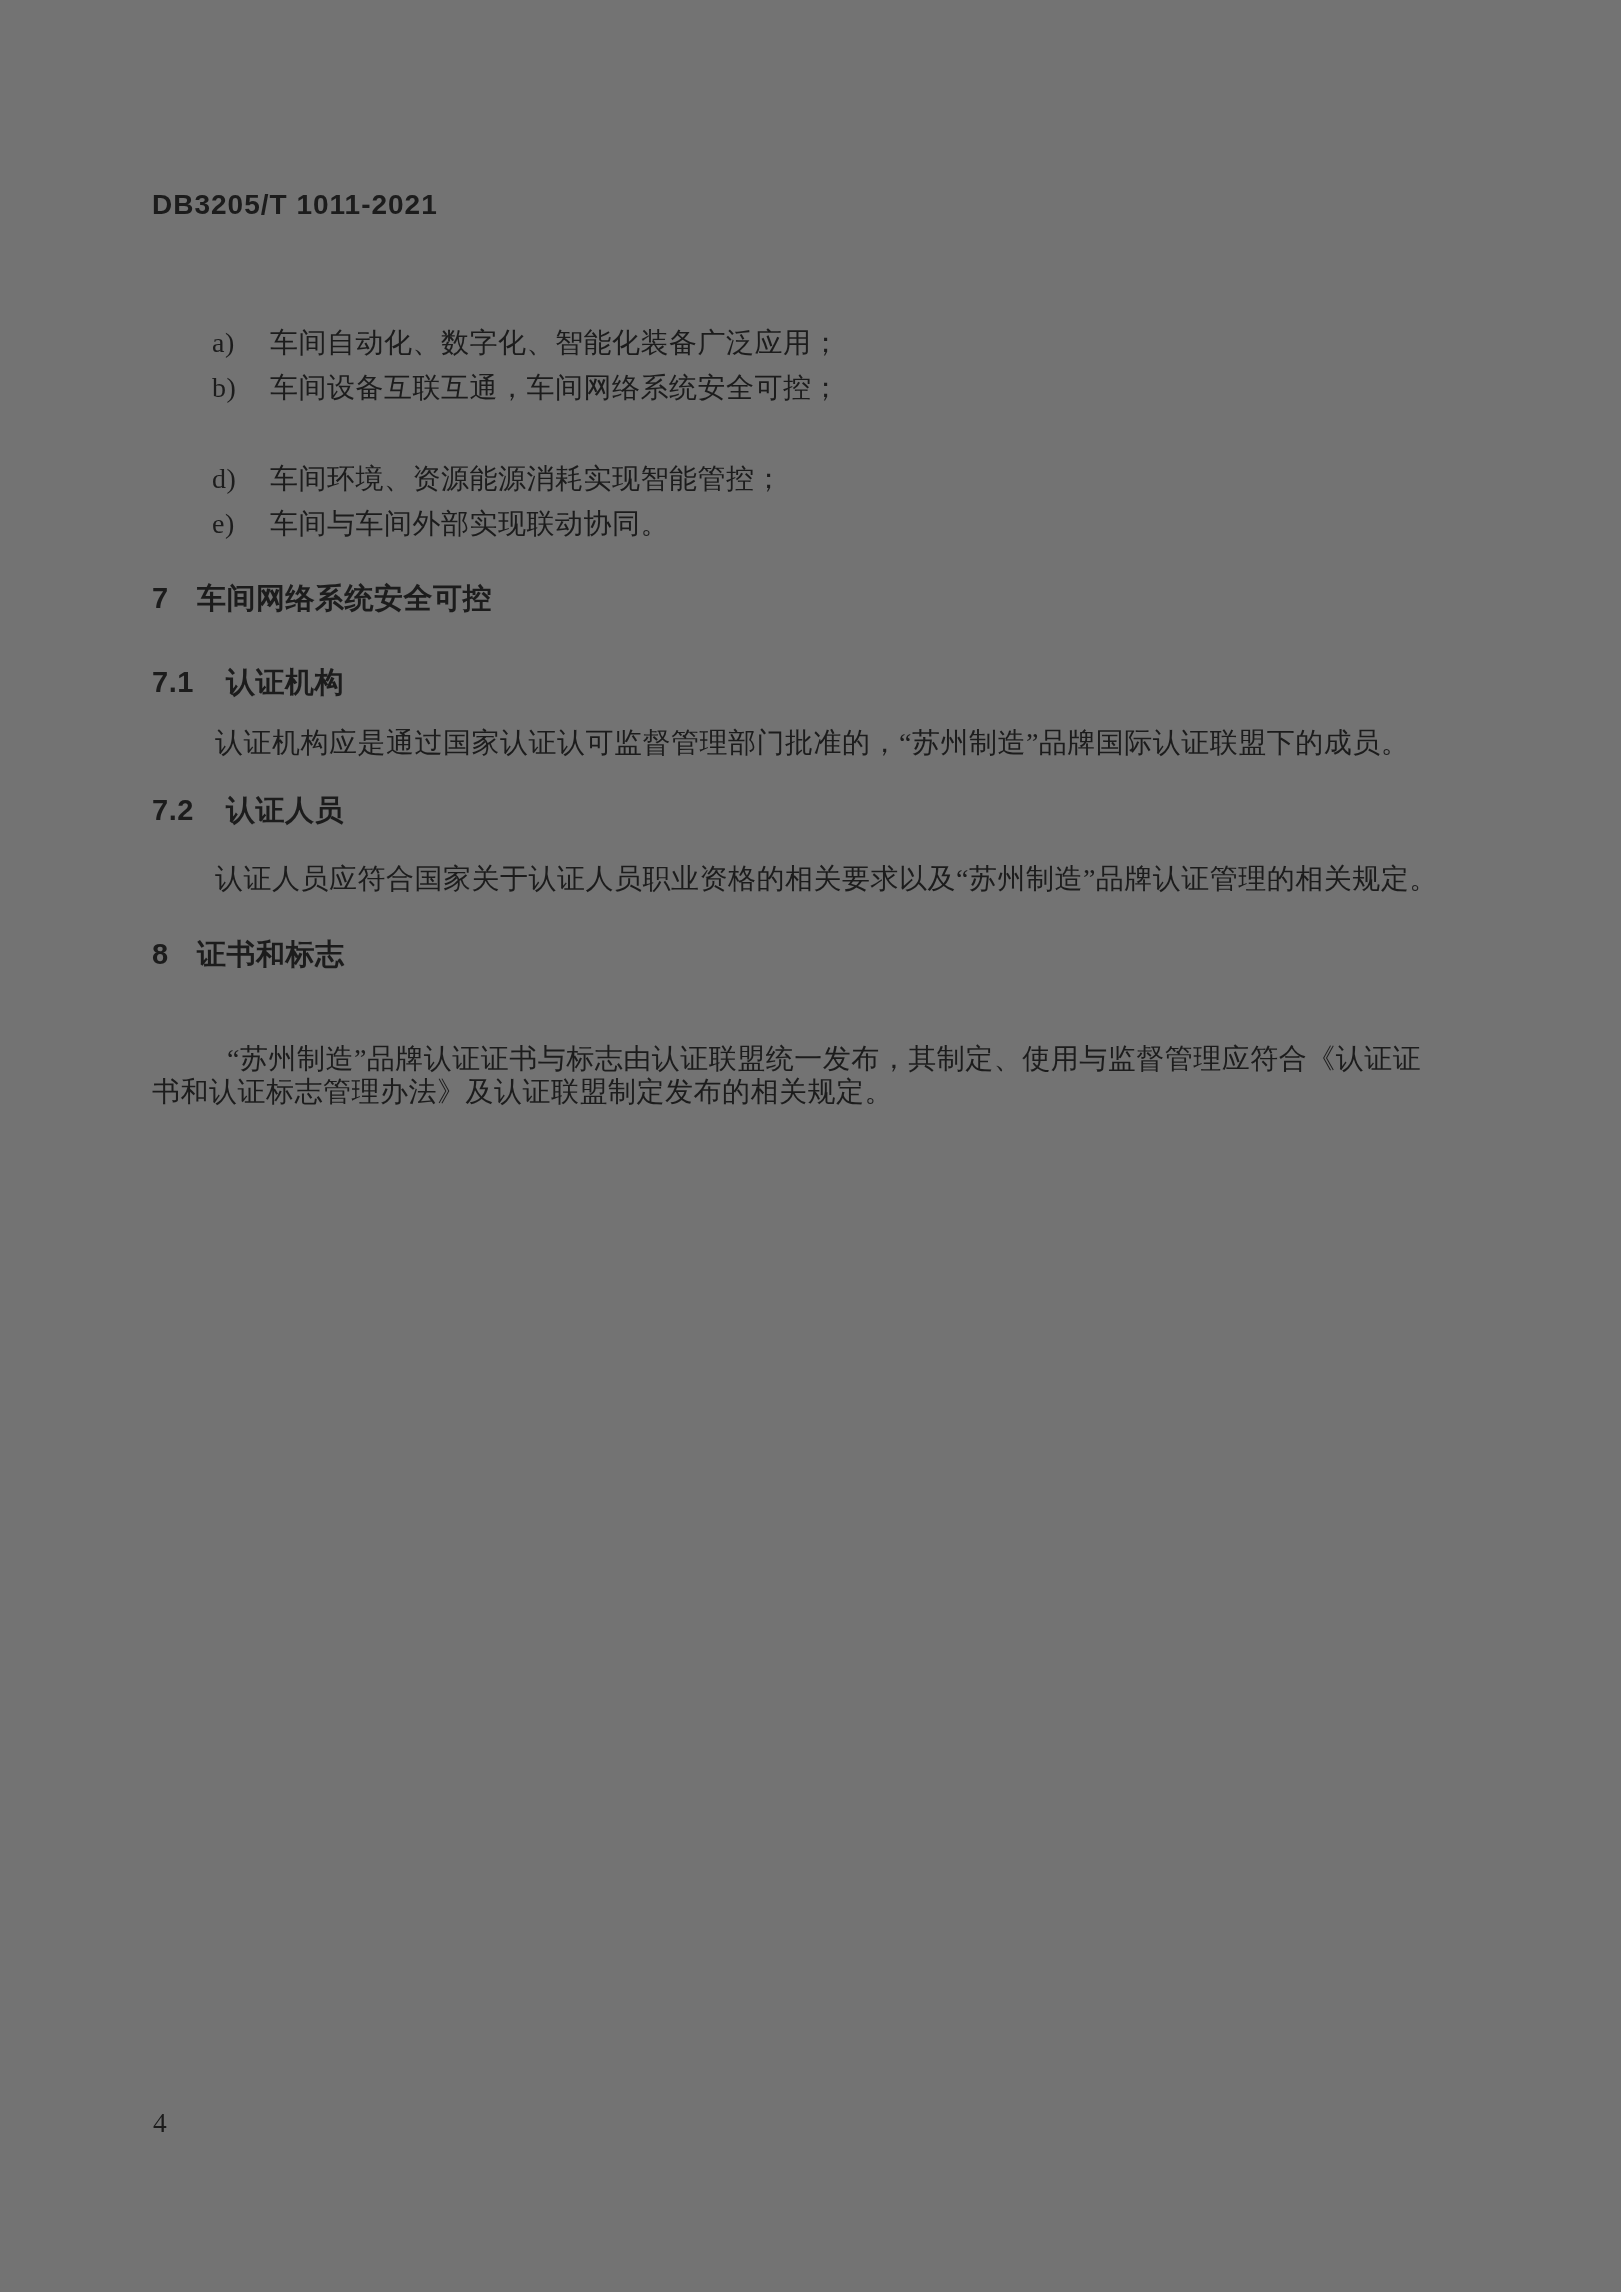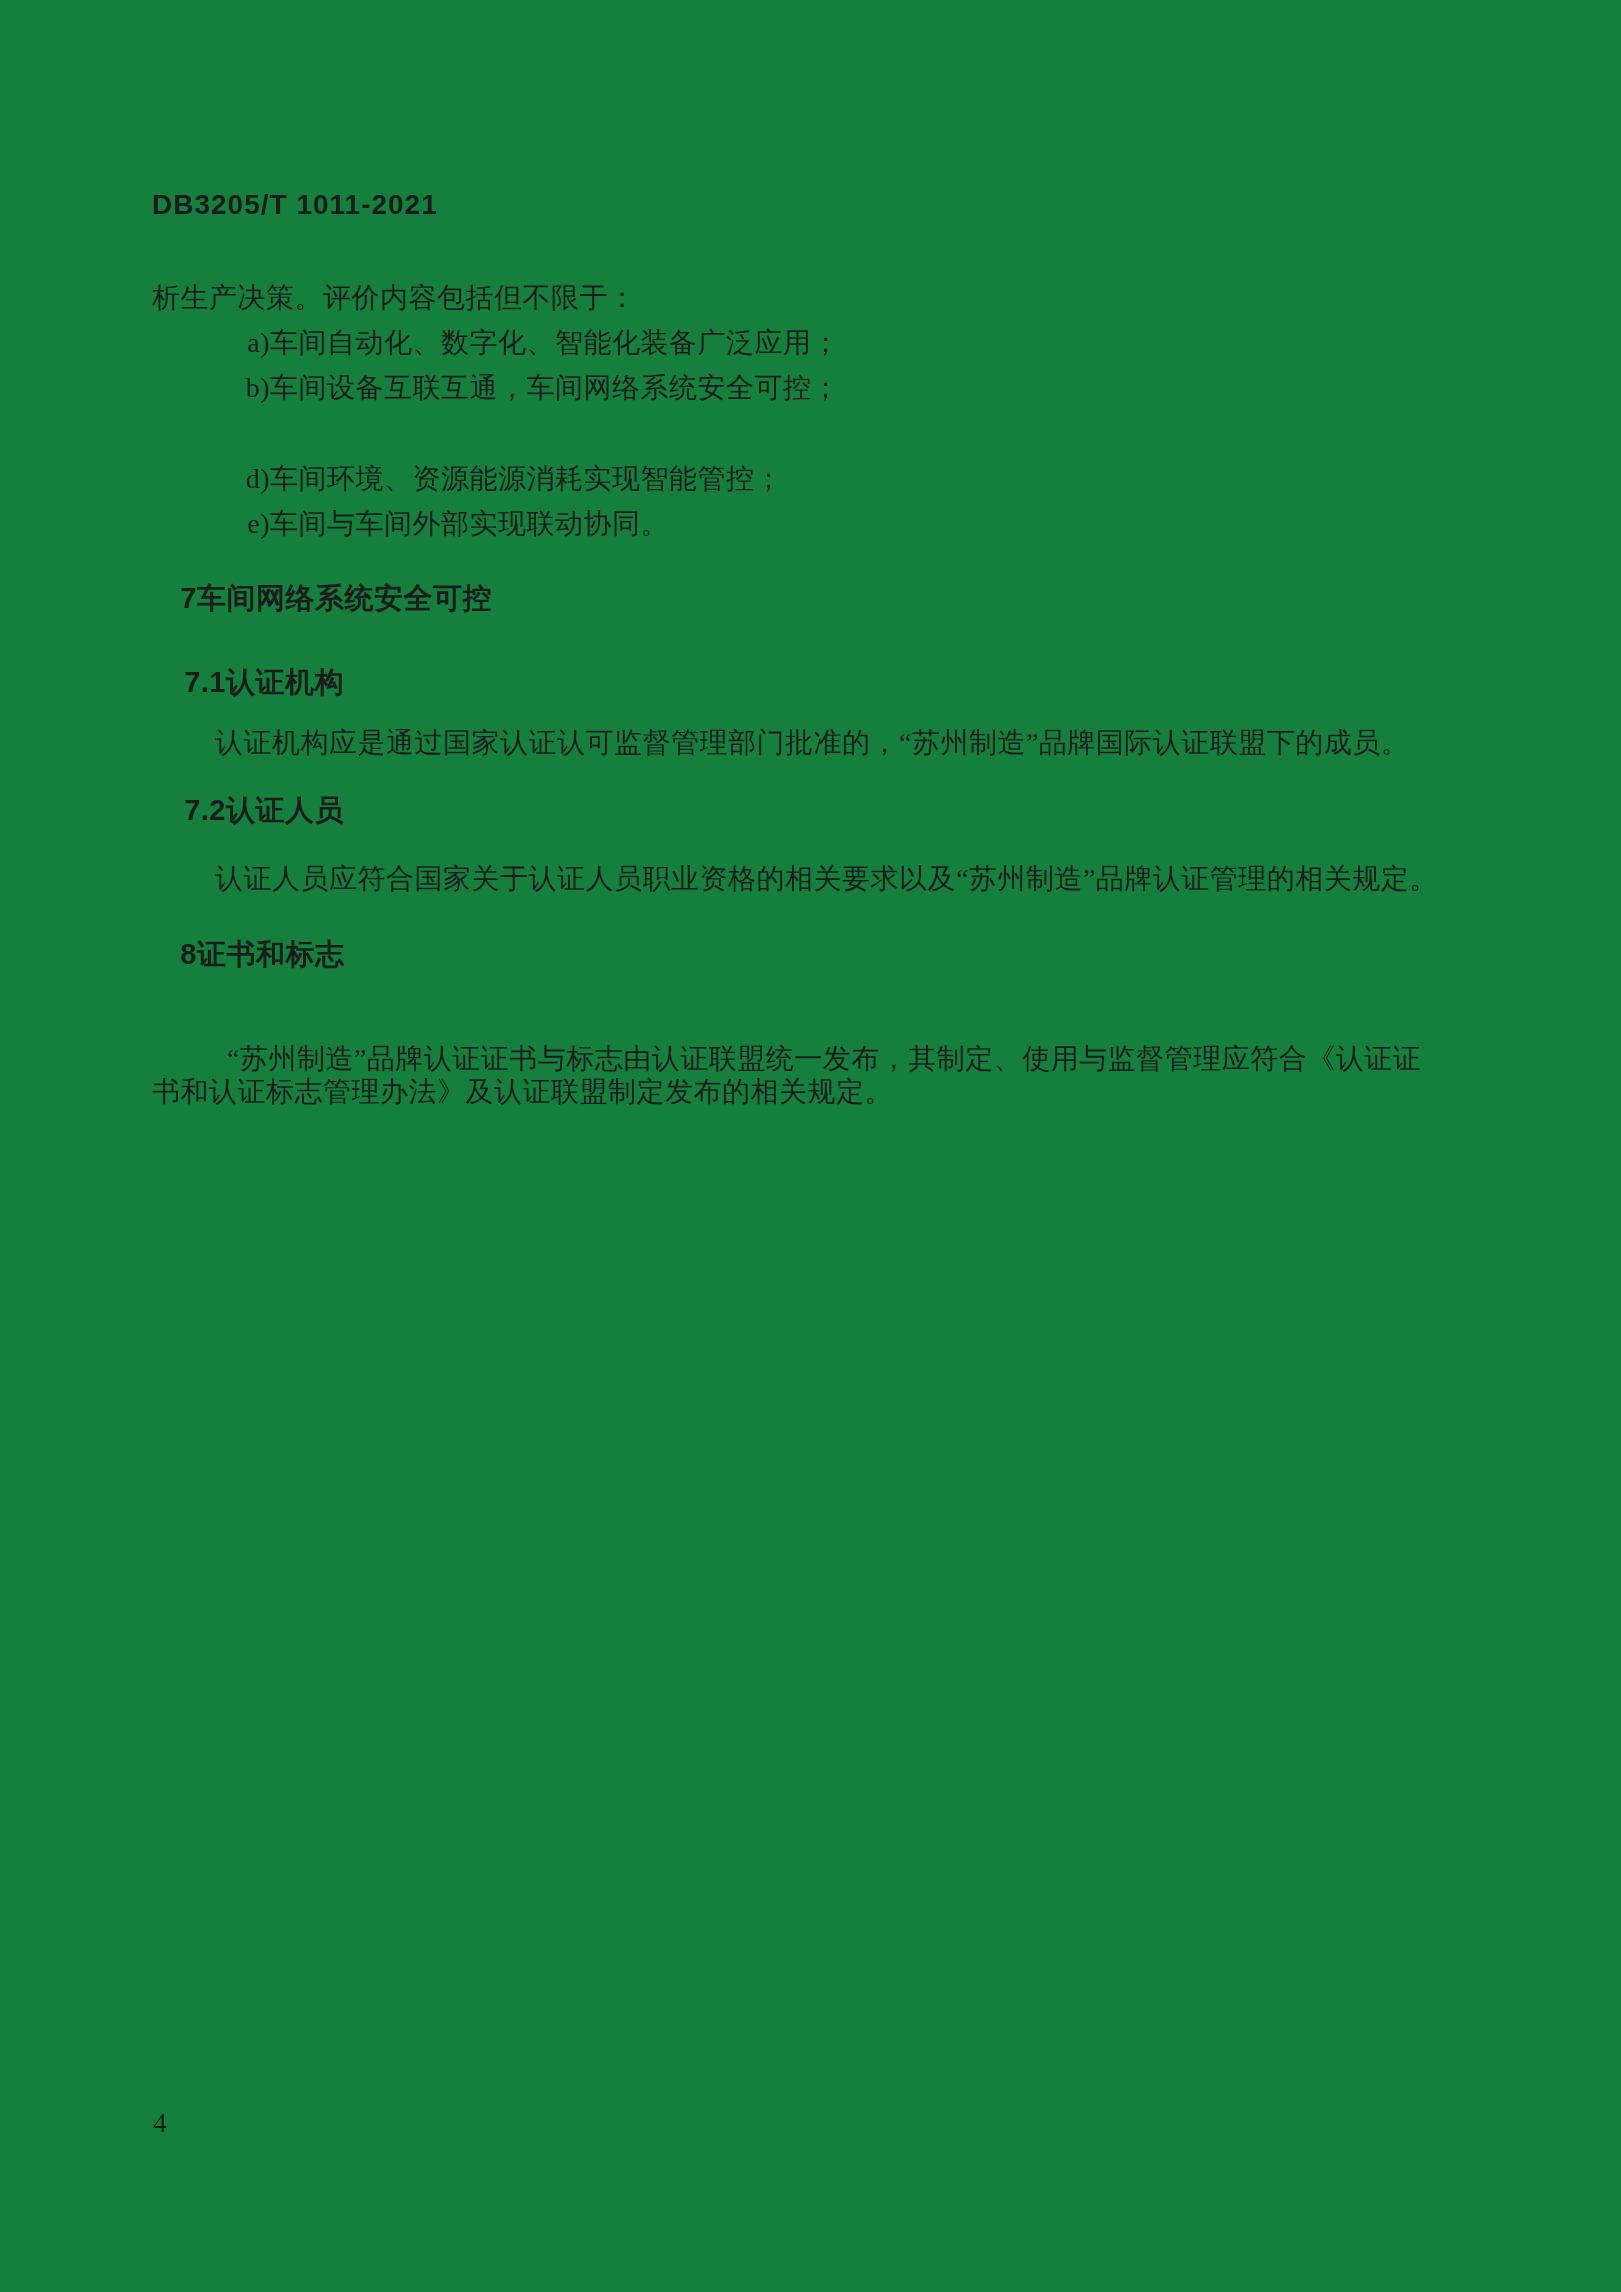--- a/index.html
+++ b/index.html
@@ -4,25 +4,24 @@
 <style>
   html, body {
     margin: 0;
     padding: 0;
     background: #ffffff;
   }
   .page {
     position: relative;
     width: 1621px;
     height: 2293px;
-    background: #15803d;
+    background: #737373;
     color: #1c1c1c;
     font-family: "Liberation Serif", serif;
     overflow: hidden;
-    text-align: right;
   }
   .abs {
     position: absolute;
     white-space: nowrap;
     line-height: 1.25;
   }
   .body-text {
     font-size: 28px;
     letter-spacing: 0.5px;
   }
@@ -54,21 +53,20 @@
     font-size: 27.4px;
   }
 </style>
 </head>
 <body>
 
 <div class="page">
 
   <div class="abs doc-code" style="left:152px; top:187px;">DB3205/T 1011-2021</div>
 
-  <div class="abs body-text" style="left:152px; top:280px;">析生产决策。评价内容包括但不限于：</div>
 
   <div class="abs body-text" style="left:212px; top:325px;">
     <span class="li-marker">a)</span><span>车间自动化、数字化、智能化装备广泛应用；</span>
   </div>
   <div class="abs body-text" style="left:212px; top:370px;">
     <span class="li-marker">b)</span><span>车间设备互联互通，车间网络系统安全可控；</span>
   </div>
   <div class="abs body-text" style="left:212px; top:461px;">
     <span class="li-marker">d)</span><span>车间环境、资源能源消耗实现智能管控；</span>
   </div>

